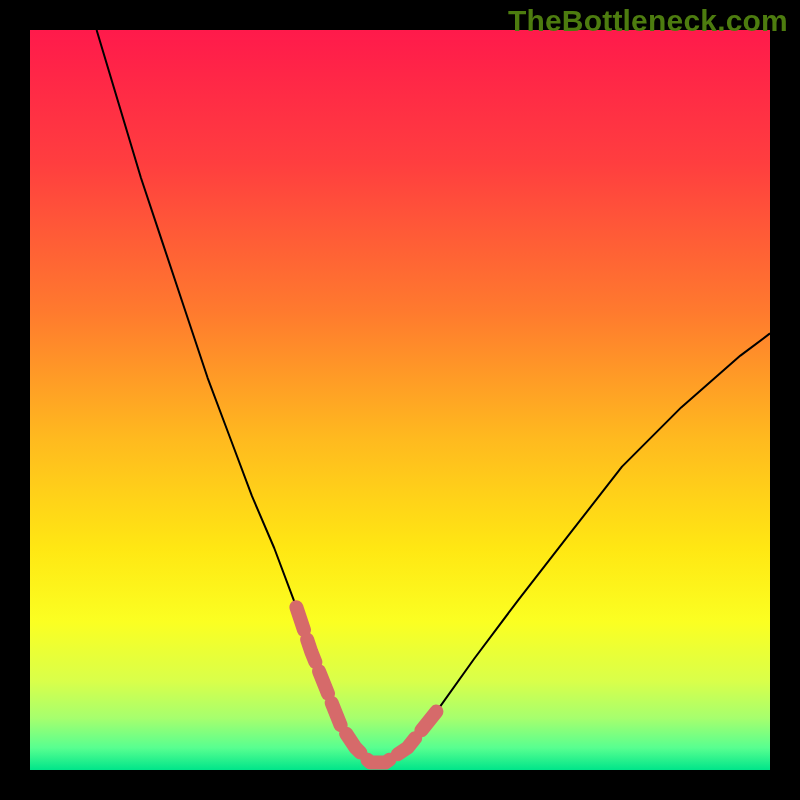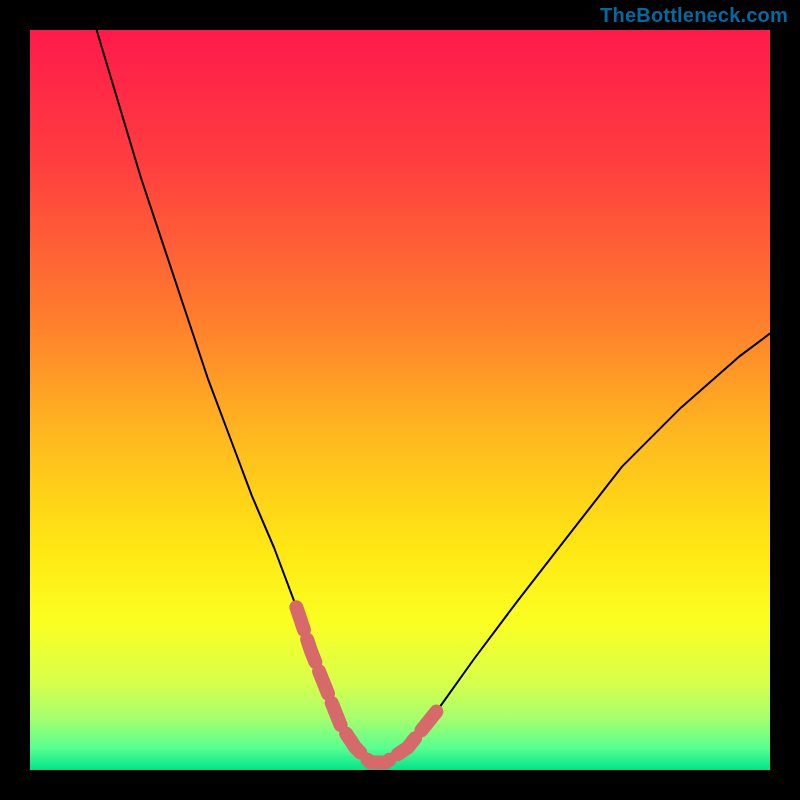--- a/index.html
+++ b/index.html
@@ -16,23 +16,23 @@
     left: 0;
     width: 800px;
     height: 800px;
     background: #000000;
   }
   .watermark {
     position: absolute;
     top: 4px;
     right: 12px;
     font-family: Arial, Helvetica, sans-serif;
-    font-size: 20px;
+    font-size: 30px;
     font-weight: 600;
-    color: #0369a1;
+    color: #4d7c0f;
     letter-spacing: 0.2px;
     z-index: 20;
     text-align: right;
   }
   svg.plot {
     position: absolute;
     top: 0;
     left: 0;
   }
 </style>

